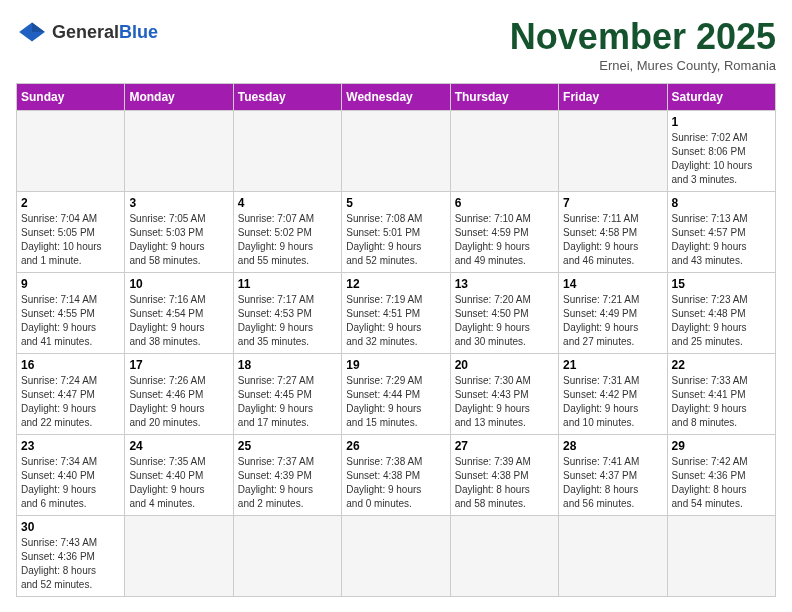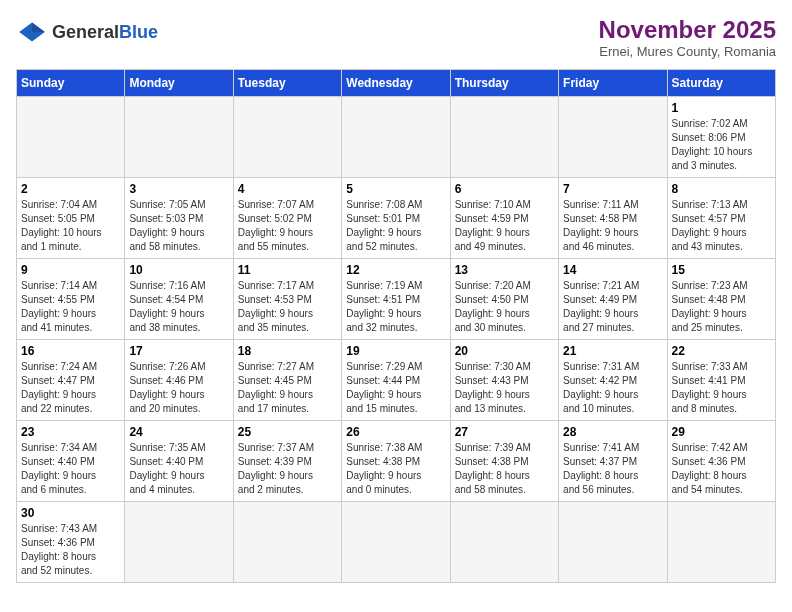--- a/index.html
+++ b/index.html
@@ -31,35 +31,35 @@
       font-weight: bold;
     }
     .logo-icon {
       width: 32px;
       height: 32px;
     }
     .title-block {
       text-align: right;
     }
     .month-title {
-      font-size: 24px;
+      font-size: 36px;
       font-weight: bold;
-      color: #701a75;
+      color: #14532d;
     }
     .subtitle {
       font-size: 13px;
       color: #555;
     }
     .calendar {
       width: 100%;
       border-collapse: collapse;
       font-size: 11px;
     }
     .calendar th {
-      background-color: #1d4ed8;
+      background-color: #a21caf;
       color: #fff;
       padding: 6px 4px;
       text-align: left;
       font-size: 12px;
       border: 1px solid #ccc;
     }
     .calendar td {
       border: 1px solid #ccc;
       vertical-align: top;
       padding: 4px;

